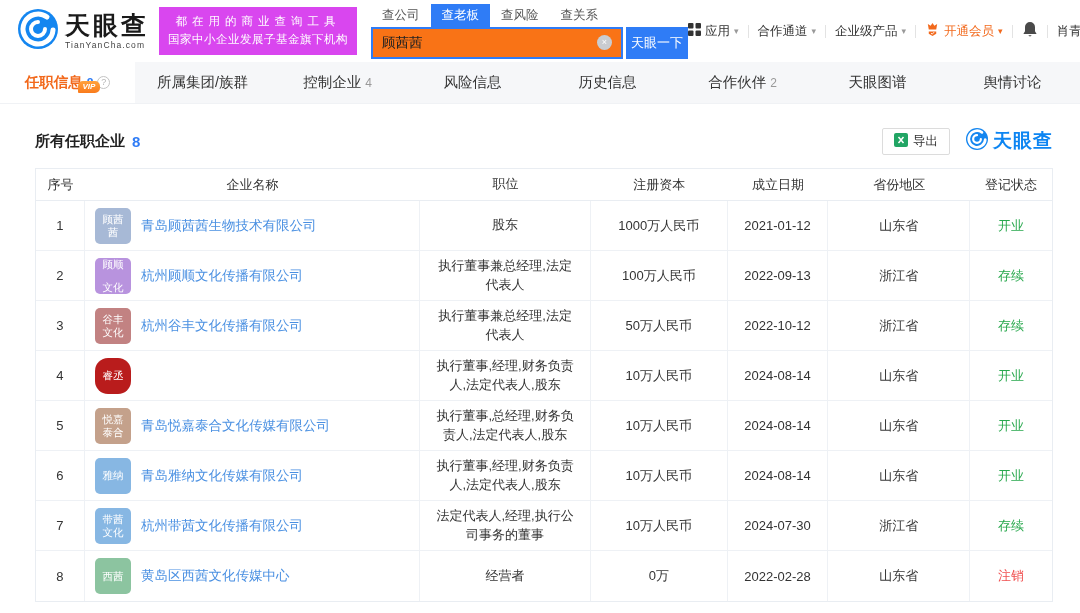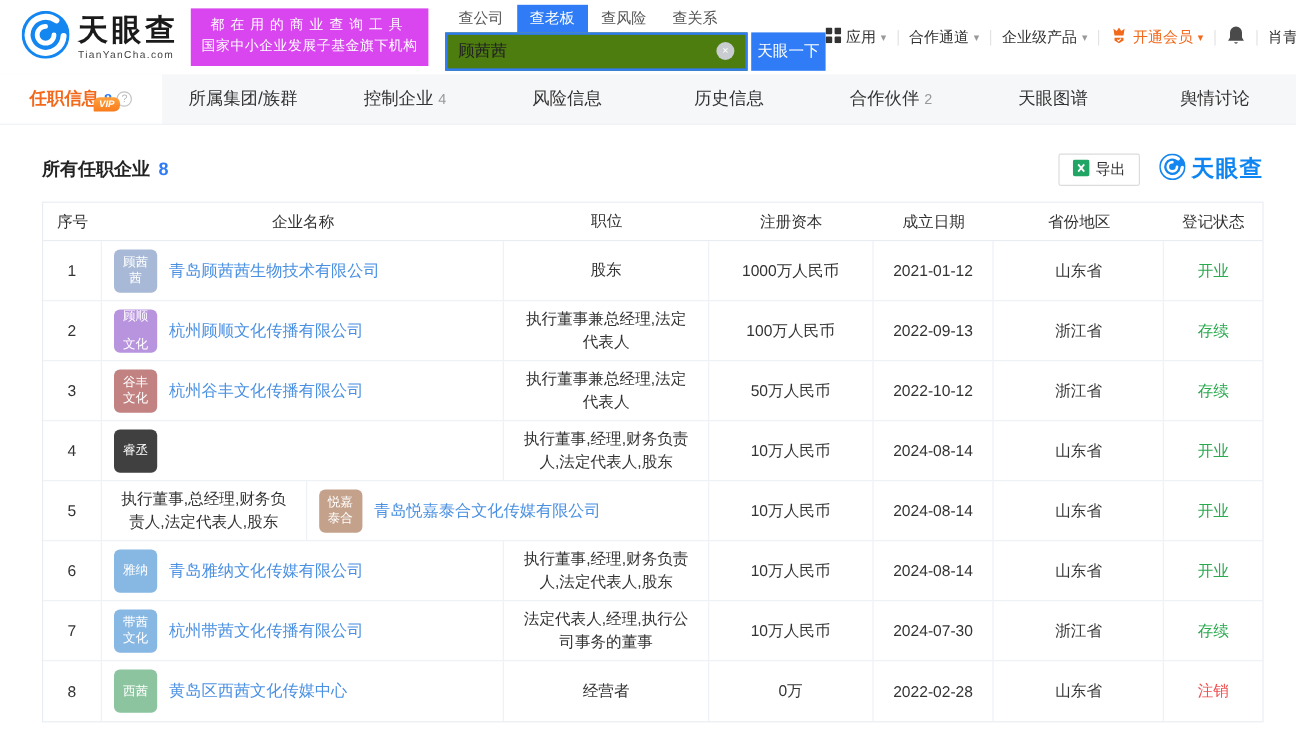--- a/index.html
+++ b/index.html
@@ -15,21 +15,21 @@
   .logo-en { font-size:8.5px; color:#444; letter-spacing:1.1px; margin-top:3px; }
   .banner { margin-left:10px; background:#d946ef; color:#fff; padding:6px 9px; text-align:center; flex-shrink:0; }
   .banner-l1 { font-size:11.5px; letter-spacing:5px; line-height:1.55; }
   .banner-l2 { font-size:11.5px; letter-spacing:0.5px; line-height:1.55; }
 
   .search-block { margin-left:14px; display:flex; flex-direction:column; flex-shrink:0; }
   .search-tabs { display:flex; font-size:12.5px; color:#555; }
   .search-tab { padding:3px 11px; cursor:pointer; }
   .search-tab.active { background:#2f7cf6; color:#fff; }
   .search-row { display:flex; align-items:center; }
-  .search-input-wrap { width:252px; height:32px; border:2px solid #2f7cf6; background:#4d7c0f; display:flex; align-items:center; padding:0 9px; }
+  .search-input-wrap { width:252px; height:32px; border:2px solid #2f7cf6; background:#f97316; display:flex; align-items:center; padding:0 9px; }
   .search-value { flex:1; font-size:13.5px; color:#222; }
   .clear-icon { width:15px; height:15px; border-radius:50%; background:#c9ccd1; color:#fff; font-size:9px; line-height:15px; text-align:center; cursor:pointer; }
   .clear-icon::before { content:"\00D7"; }
   .search-btn { height:32px; width:62px; margin-left:3px; background:#2f7cf6; color:#fff; border:none; font-size:13px; cursor:pointer; font-family:inherit; }
 
   .header-right { margin-left:auto; display:flex; align-items:center; font-size:12.5px; color:#333; }
   .menu-item { display:flex; align-items:center; gap:4px; cursor:pointer; }
   .menu-item.vip { color:#f2691c; }
   .caret { color:#999; font-size:9px; }
   .caret::before { content:"\25BE"; }
@@ -282,41 +282,41 @@
     <div class="cell c-position">执行董事兼总经理,法定代表人</div>
     <div class="cell c-capital">50万人民币</div>
     <div class="cell c-date">2022-10-12</div>
     <div class="cell c-province">浙江省</div>
     <div class="cell c-status" style="color: rgb(42, 169, 79);">存续</div>
   </div>
 
   <div class="trow">
     <div class="cell c-no">4</div>
     <div class="cell c-company">
-      <div class="avatar" style="background: #404040;">
+      <div class="avatar" style="background: #b91c1c; border-radius: 13px;">
                 <div>睿丞</div>
               </div>
     </div>
     <div class="cell c-position">执行董事,经理,财务负责人,法定代表人,股东</div>
     <div class="cell c-capital">10万人民币</div>
     <div class="cell c-date">2024-08-14</div>
     <div class="cell c-province">山东省</div>
     <div class="cell c-status" style="color: rgb(42, 169, 79);">开业</div>
   </div>
 
   <div class="trow">
     <div class="cell c-no">5</div>
-    <div class="cell c-position">执行董事,总经理,财务负责人,法定代表人,股东</div>
     <div class="cell c-company">
       <div class="avatar" style="background: rgb(196, 161, 139);">
                 <div>悦嘉</div>
                 <div>泰合</div>
               </div>
       <a class="company-link">青岛悦嘉泰合文化传媒有限公司</a>
     </div>
+    <div class="cell c-position">执行董事,总经理,财务负责人,法定代表人,股东</div>
     <div class="cell c-capital">10万人民币</div>
     <div class="cell c-date">2024-08-14</div>
     <div class="cell c-province">山东省</div>
     <div class="cell c-status" style="color: rgb(42, 169, 79);">开业</div>
   </div>
 
   <div class="trow">
     <div class="cell c-no">6</div>
     <div class="cell c-company">
       <div class="avatar" style="background: rgb(135, 183, 227);">

